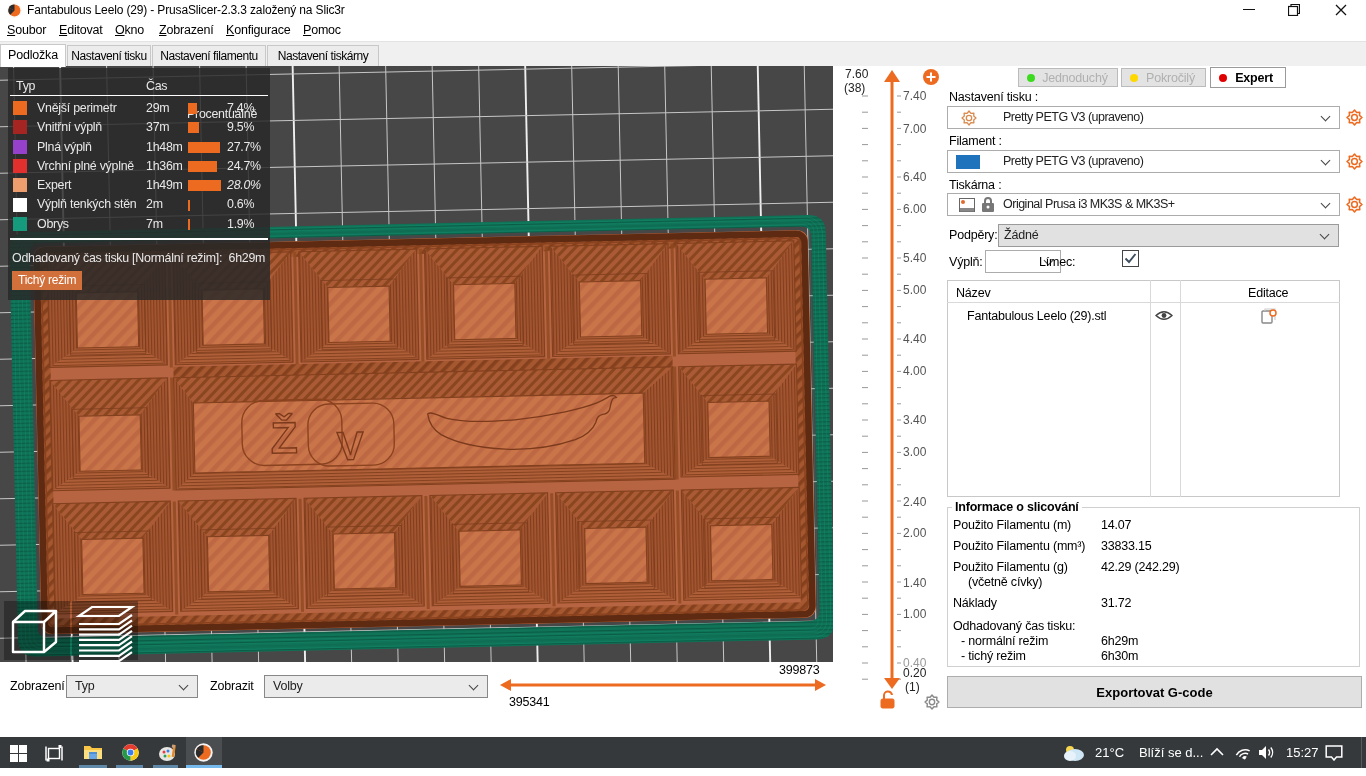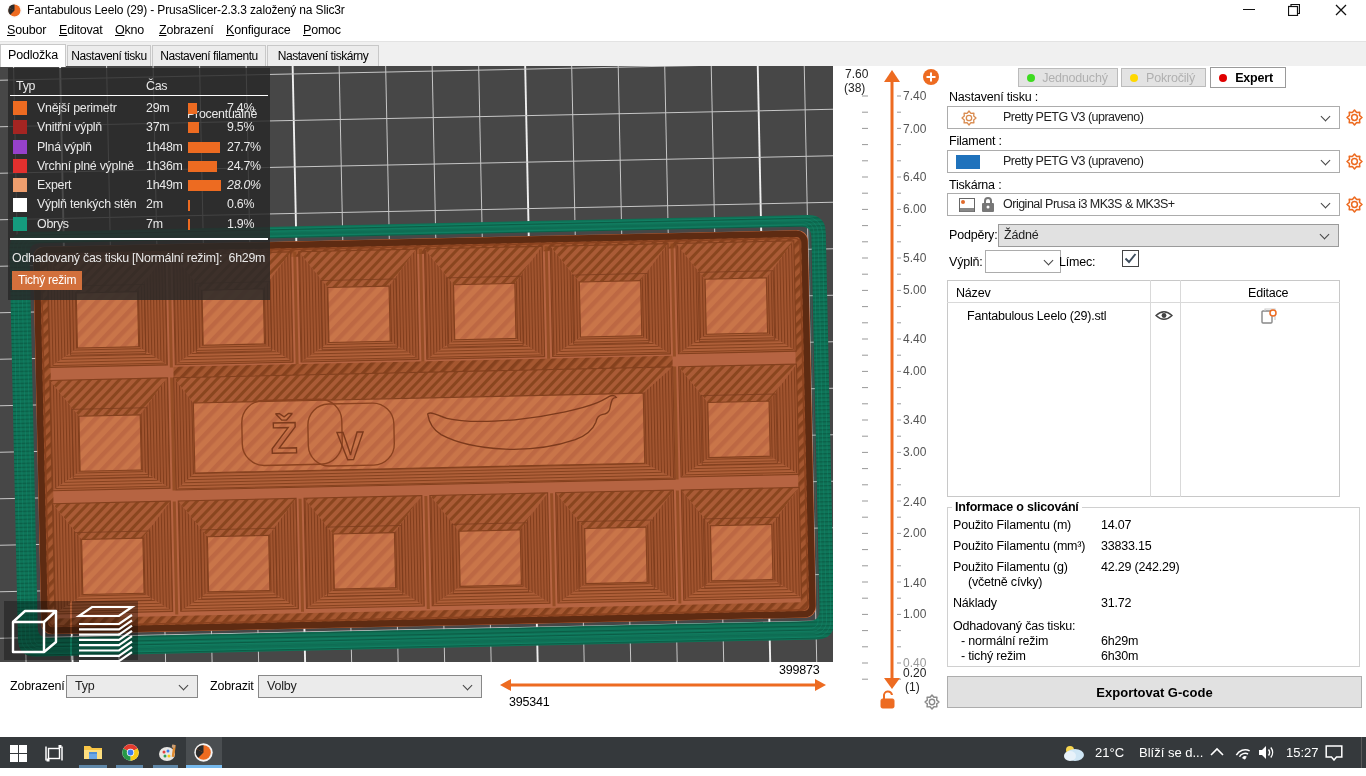--- a/index.html
+++ b/index.html
@@ -481,21 +481,21 @@
       <div class="lbl" style="left:949px;top:228px;">Podpěry:</div>
       <div class="combo" style="left:998px;top:224px;width:341px;background:#e1e1e1;border-color:#9a9a9a;">
         <span style="position:absolute;left:5px;top:3px;">Žádné</span>
         <span class="chev" style="right:10px;top:6px;"></span>
       </div>
       <div class="lbl" style="left:949px;top:255px;text-align:right;">Výplň:</div>
       <div class="combo" style="left:985px;top:250px;width:76px;">
         <span style="position:absolute;left:8px;top:3px;margin-top:29px;">100%</span>
         <span class="chev" style="right:8px;top:6px;"></span>
       </div>
-      <div class="lbl" style="left:1039px;top:255px;margin-left:20px;">Límec:</div>
+      <div class="lbl" style="left:1039px;top:255px;">Límec:</div>
       <svg class="abs" style="left:1122px;top:250px" width="17" height="17">
         <rect x="0.5" y="0.5" width="16" height="16" fill="#fff" stroke="#444"></rect>
         <path d="M3.5,8.5 L7,12 L13.5,4" fill="none" stroke="#3d4d5d" stroke-width="1.9"></path>
       </svg>
       <div class="abs" style="left:947px;top:280px;width:393px;height:217px;border:1px solid #c8c8c8;background:#fff;"></div>
       <div class="abs" style="left:947px;top:302px;width:393px;height:1px;background:#d9d9d9;"></div>
       <div class="abs" style="left:1150px;top:280px;width:1px;height:217px;background:#d9d9d9;"></div>
       <div class="abs" style="left:1180px;top:280px;width:1px;height:217px;background:#d9d9d9;"></div>
       <div class="lbl" style="left:956px;top:286px;">Název</div>
       <div class="lbl" style="left:1248px;top:286px;">Editace</div>
@@ -529,21 +529,21 @@
       <div class="abs" style="left:947px;top:676px;width:415px;height:32px;background:#e1e1e1;border:1px solid #adadad;text-align:center;line-height:31px;font-size:13px;font-weight:bold;">Exportovat G-code</div>
     </div>
     <div id="btoolbar" class="abs"></div>
     <div class="abs" style="z-index:3;left:0;top:0;width:0;height:0;">
       <div class="lbl" style="left:10px;top:679px;">Zobrazení</div>
       <div class="combo" style="left:66px;top:675px;width:132px;background:#ebebeb;border-color:#888;">
         <span style="position:absolute;left:8px;top:3px;">Typ</span>
         <span class="chev" style="right:10px;top:6px;"></span>
       </div>
       <div class="lbl" style="left:210px;top:679px;">Zobrazit</div>
-      <div class="combo" style="left:258px;top:675px;width:224px;background:#ebebeb;border-color:#888;">
+      <div class="combo" style="left:264px;top:675px;width:224px;background:#ebebeb;border-color:#888;">
         <span style="position:absolute;left:8px;top:3px;">Volby</span>
         <span class="chev" style="right:10px;top:6px;"></span>
       </div>
       <svg class="abs" style="left:499px;top:676px" width="328" height="20">
         <line x1="10" y1="9" x2="318" y2="9" stroke="#ED6B21" stroke-width="3.2"></line>
         <path d="M12,3 v12 l-11,-6 Z" fill="#ED6B21"></path>
         <path d="M316,3 v12 l11,-6 Z" fill="#ED6B21"></path>
       </svg>
       <div class="lbl" style="left:779px;top:663px;">399873</div>
       <div class="lbl" style="left:509px;top:695px;">395341</div>

